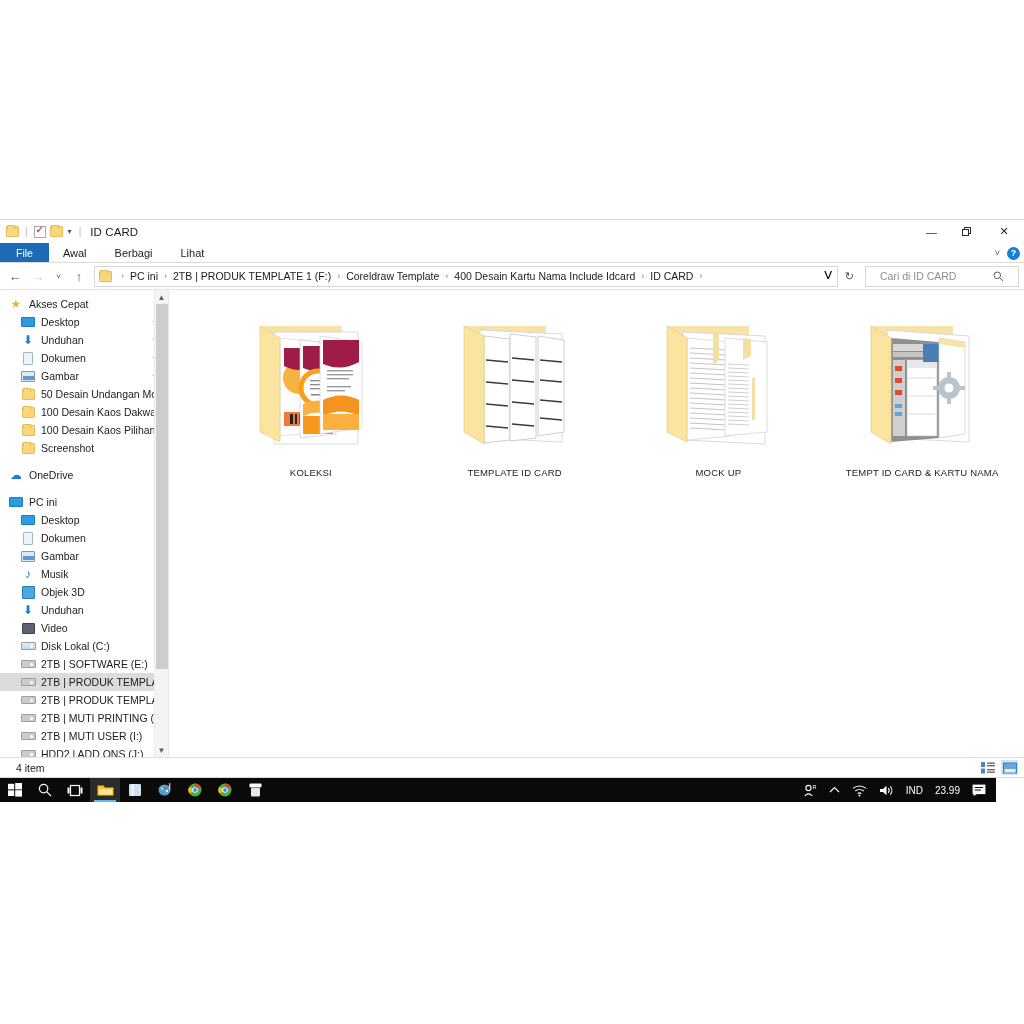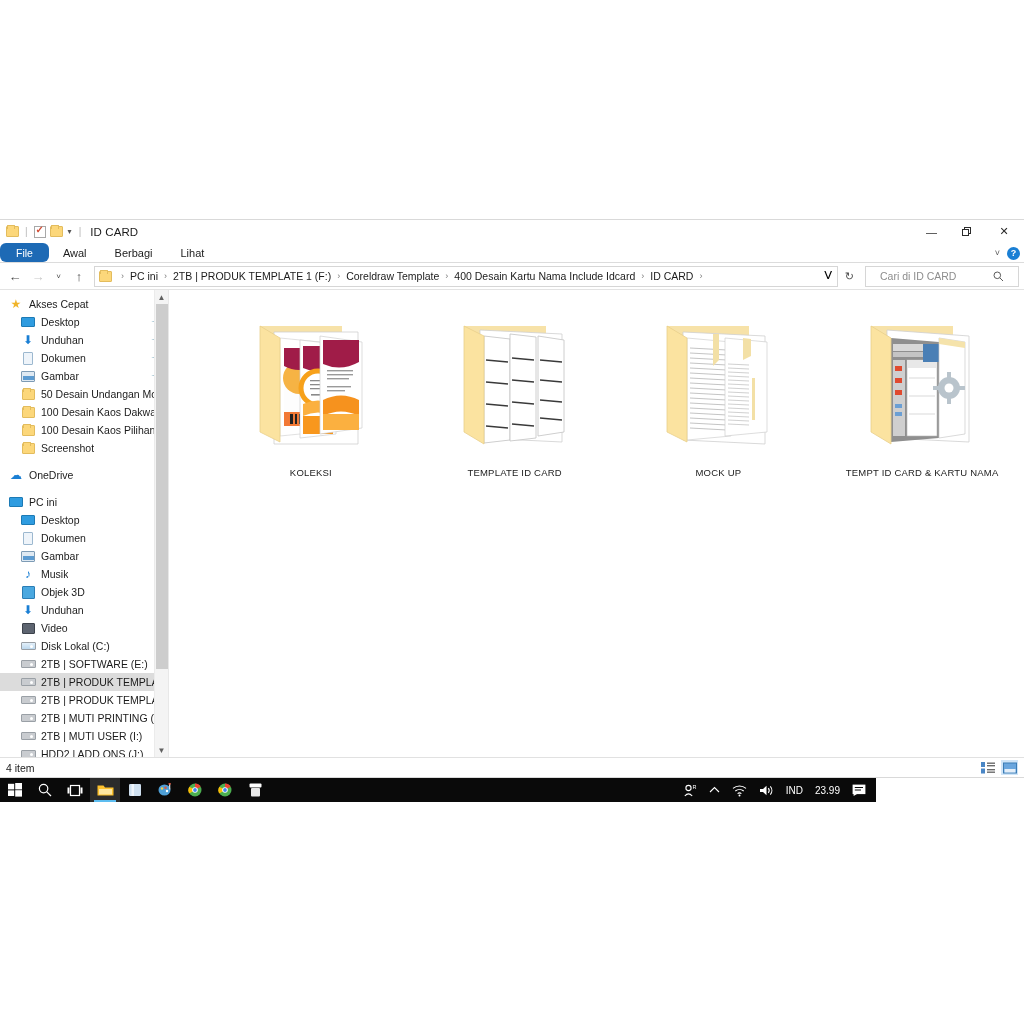--- a/index.html
+++ b/index.html
@@ -70,21 +70,20 @@
     border-bottom: 1px solid #dcdcdc; flex: 0 0 auto;
     position: relative; background: #fff;
   }
   .tab {
     padding: 0 14px; font-size: 11px; color: #1b1b1b;
     display: flex; align-items: center;
   }
   .tab-file {
     background: #1d6ab5; color: #ffffff; padding: 0 16px;
     font-size: 10.5px;
-    border-radius: 6px;
   }
   .ribbon-right {
     position: absolute; right: 4px; top: 0; height: 20px;
     display: flex; align-items: center; gap: 7px;
   }
   .chev-down { font-size: 9px; color: #555; }
   .help-icon {
     width: 13px; height: 13px; border-radius: 50%;
     background: #1a7fd4; color: #fff; font-size: 9px;
     display: flex; align-items: center; justify-content: center;
@@ -252,31 +251,31 @@
     margin-top: 9px; font-size: 9.5px; color: #1b1b1b;
     text-align: center; letter-spacing: .2px;
   }
 
   
   .statusbar {
     height: 20px; border-top: 1px solid #e1e1e1;
     display: flex; align-items: center;
     padding: 0 6px; flex: 0 0 auto; background: #fff;
   }
-  .status-text { font-size: 10.5px; color: #1b1b1b; }
+  .status-text { font-size: 10.5px; color: #1b1b1b; margin-left: 10px; }
   .view-toggles {
     margin-left: auto; display: flex; gap: 5px; align-items: center;
   }
   .vt { width: 17px; height: 15px; display: flex; align-items: center; justify-content: center; }
   .vt.active { background: #cfe4f7; }
 
   
   #taskbar {
     position: absolute; left: 0; top: 778px;
-    width: 876px; height: 24px; background: #0a0a0a;
+    width: 996px; height: 24px; background: #0a0a0a;
     display: flex; align-items: center;
   }
   .tb-left { display: flex; align-items: center; height: 24px; }
   .tb-btn {
     width: 30px; height: 24px; display: flex;
     align-items: center; justify-content: center;
     position: relative;
   }
   .tb-btn.active { background: #2b2b2b; }
   .tb-btn.active::after {

